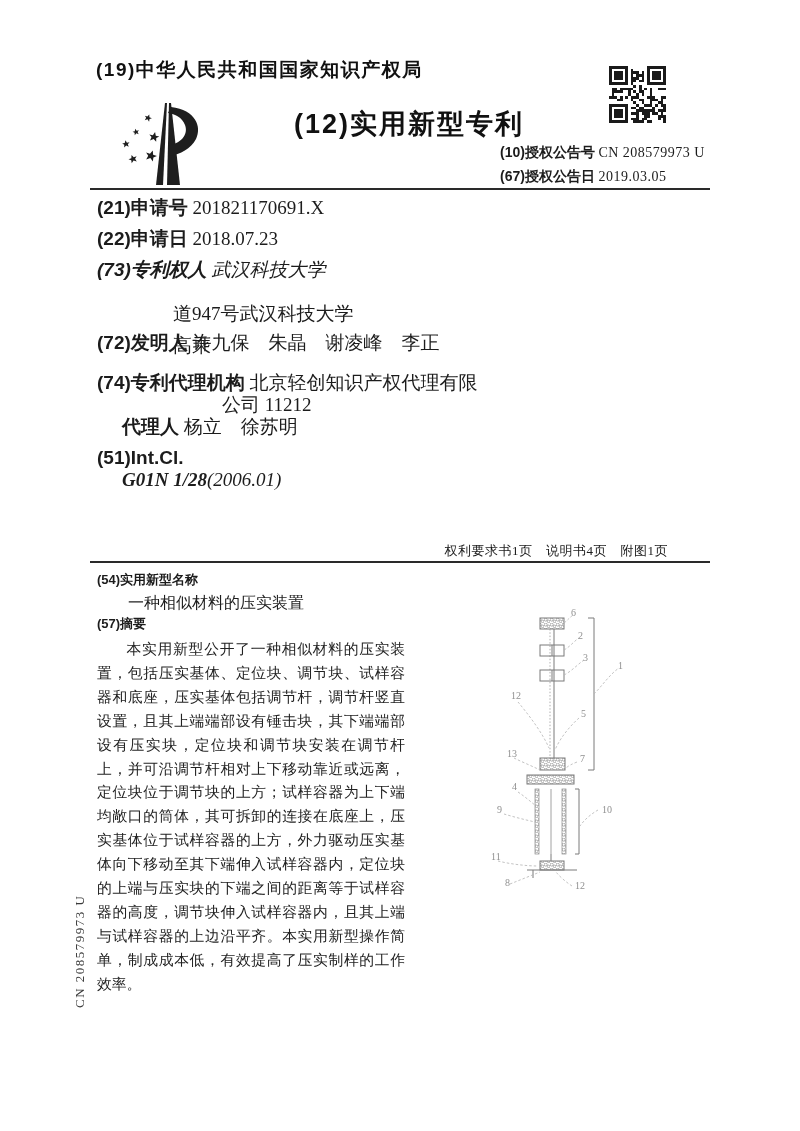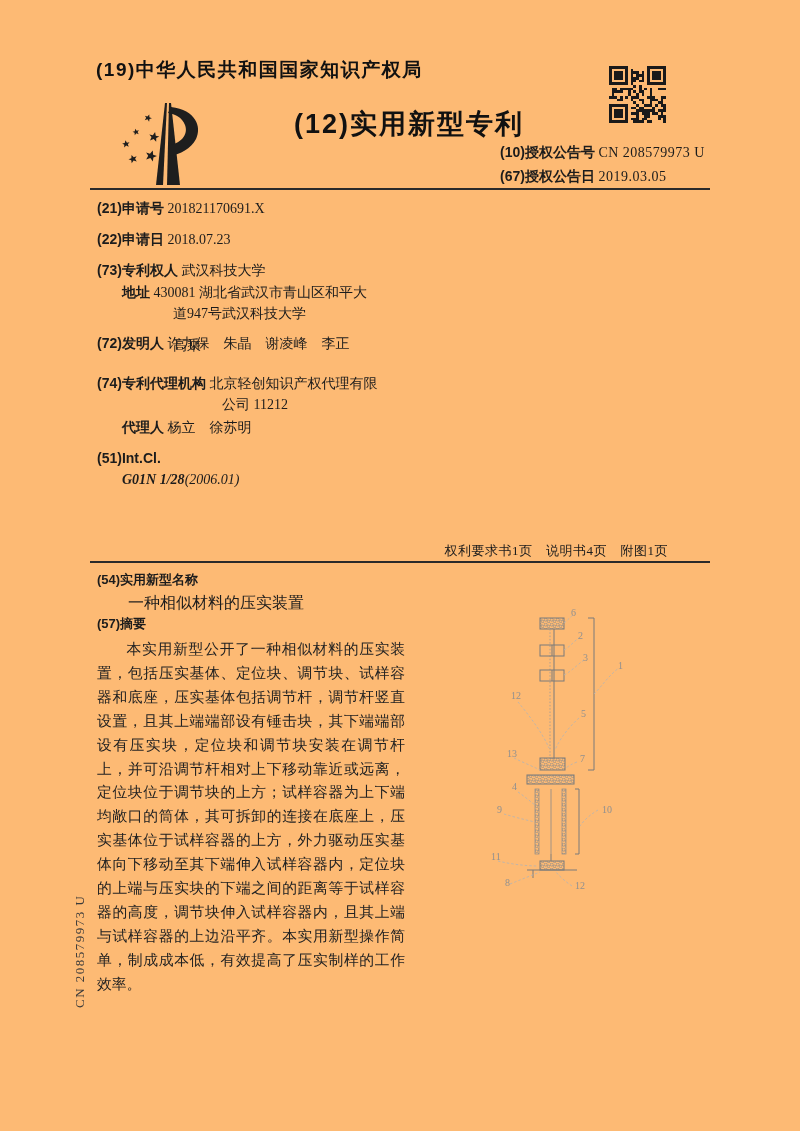--- a/index.html
+++ b/index.html
@@ -1,39 +1,39 @@
 <!DOCTYPE html>
 <html><head>
 <meta charset="utf-8">
 <style>
   * { margin:0; padding:0; box-sizing:border-box; }
   html,body { background:#e8e8e8; }
   .page {
-    position:relative; width:800px; height:1131px; background:#fdba74;
+    position:relative; width:800px; height:1131px; background:#ffffff;
     margin:0 auto; overflow:hidden; color:#1c1c1c;
     font-family:"Liberation Serif","DejaVu Serif",serif;
   }
   .abs { position:absolute; }
   .hei { font-family:"Liberation Sans","DejaVu Sans",sans-serif; font-weight:bold; }
   .song { font-family:"Liberation Serif","DejaVu Serif",serif; }
 
   .office-title { left:96px; top:57px; font-size:19px; letter-spacing:1.5px; color:#111; }
   .doc-type { left:294px; top:106px; font-size:27px; letter-spacing:2px; color:#111; }
 
   .pub-line { font-size:14px; white-space:nowrap; }
   .pub-line .lbl { font-family:Liberation Sans, sans-serif; font-weight:bold; }
   .pub-line .val { font-family:"Liberation Serif","DejaVu Serif",serif; font-weight:normal; letter-spacing:0.5px; }
   .pub-no { left:500px; top:144px; }
   .pub-date { left:500px; top:168px; }
 
   .rule { background:#2a2a2a; height:2px; }
   .rule1 { left:90px; top:188px; width:620px; }
   .rule2 { left:90px; top:561px; width:620px; }
 
-  .bib { font-size:14px; line-height:20px; white-space:nowrap; }
+  .bib { font-size:19px; line-height:20px; white-space:nowrap; }
   .bib .lbl { font-family:"Liberation Sans","DejaVu Sans",sans-serif; font-weight:bold; }
   .bib .val { font-family:"Liberation Serif","DejaVu Serif",serif; }
   .intcl-val { font-style:italic; }
   .intcl-val .cls { font-weight:bold; }
 
   .pages-info { left:90px; top:542px; width:578px; text-align:right; font-size:13px; letter-spacing:0.5px; }
 
   .sec-lbl { font-size:13px; }
   .abstract {
     left:97px; top:638px; width:308px;
@@ -236,27 +236,23 @@
   <div class="abs bib" style="left:97px; top:198px;">
     <span class="lbl">(21)申请号</span>
     <span class="val">201821170691.X</span>
   </div>
 
   <div class="abs bib" style="left:97px; top:229px;">
     <span class="lbl">(22)申请日</span>
     <span class="val">2018.07.23</span>
   </div>
 
-  <div class="abs bib" style="left:97px; top:260px;">
+  <div class="abs bib" style="left:97px; top:260px;font-style:italic;">
     <span class="lbl">(73)专利权人</span>
     <span class="val">武汉科技大学</span>
-  </div>
-  <div class="abs bib" style="left:122px; top:282px;">
-    <span class="lbl">地址</span>
-    <span class="val">430081 湖北省武汉市青山区和平大</span>
   </div>
   <div class="abs bib val" style="left:173px; top:304px;">道947号武汉科技大学</div>
 
   <div class="abs bib" style="left:97px; top:333px;">
     <span class="lbl">(72)发明人</span>
     <span class="val">许九保　朱晶　谢凌峰　李正</span>
   </div>
   <div class="abs bib val" style="left:173px; top:336px;">高乘</div>
 
   <div class="abs bib" style="left:97px; top:373px;">

